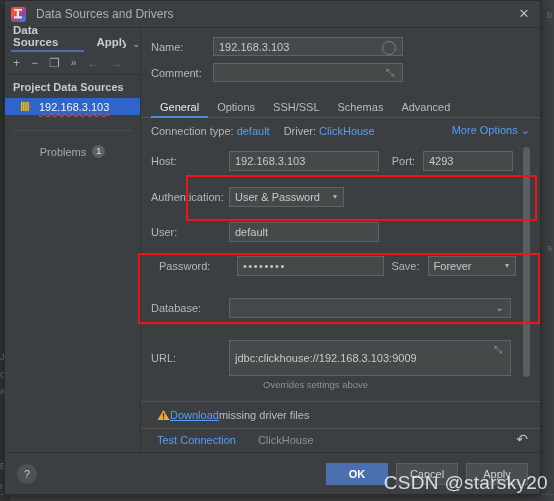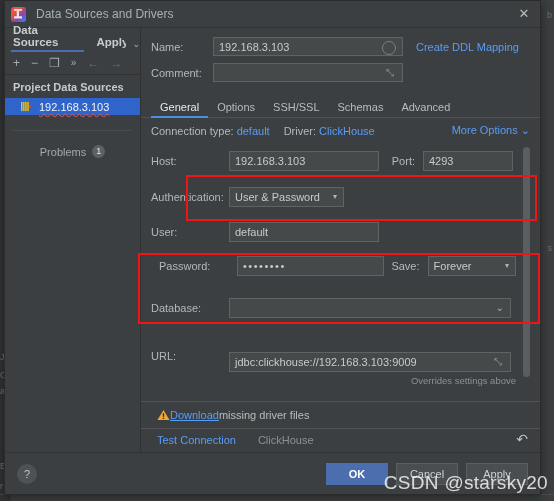--- a/index.html
+++ b/index.html
@@ -549,21 +549,20 @@
 
     <div class="right-pane">
 
       <div class="form-top">
         <div class="row">
           <div class="row-label">Name:</div>
           <div class="field" style="width:190px;">
             <span>192.168.3.103</span>
             <span class="ghost-circle"></span>
           </div>
-          <div class="link" style="margin-left:13px;">Create DDL Mapping</div>
         </div>
         <div class="row">
           <div class="row-label">Comment:</div>
           <div class="field empty" style="width:190px;">
             <span></span>
             <span class="expand-ico">⤡</span>
           </div>
         </div>
       </div>
 
@@ -632,26 +631,26 @@
           <div class="frow" style="margin-bottom:22px;">
             <div class="flabel">Database:</div>
             <div class="combo empty" style="width:282px;color:#7e8284;">
               <span></span>
               <span class="arrow" style="font-size:10px;">⌄</span>
             </div>
           </div>
 
           <div class="frow" style="margin-bottom:3px;">
             <div class="flabel">URL:</div>
-            <div class="field" style="width:282px;height:20px;margin-top:12px;">
+            <div class="field" style="width:282px;height:36px;">
               <span>jdbc:clickhouse://192.168.3.103:9009</span>
               <span class="expand-ico">⤡</span>
             </div>
           </div>
-          <div class="hint" style="margin-top:0;margin-left:56px;text-align:right;">Overrides settings above</div>
+          <div class="hint" style="margin-top:0;margin-left:112px;">Overrides settings above</div>
 
         </div>
 
         <div class="scrollbar-track">
           <div class="scrollbar-thumb" style="top:0;"></div>
         </div>
       </div>
 
       <div class="warn-sep"></div>
       <div class="warn-row">

